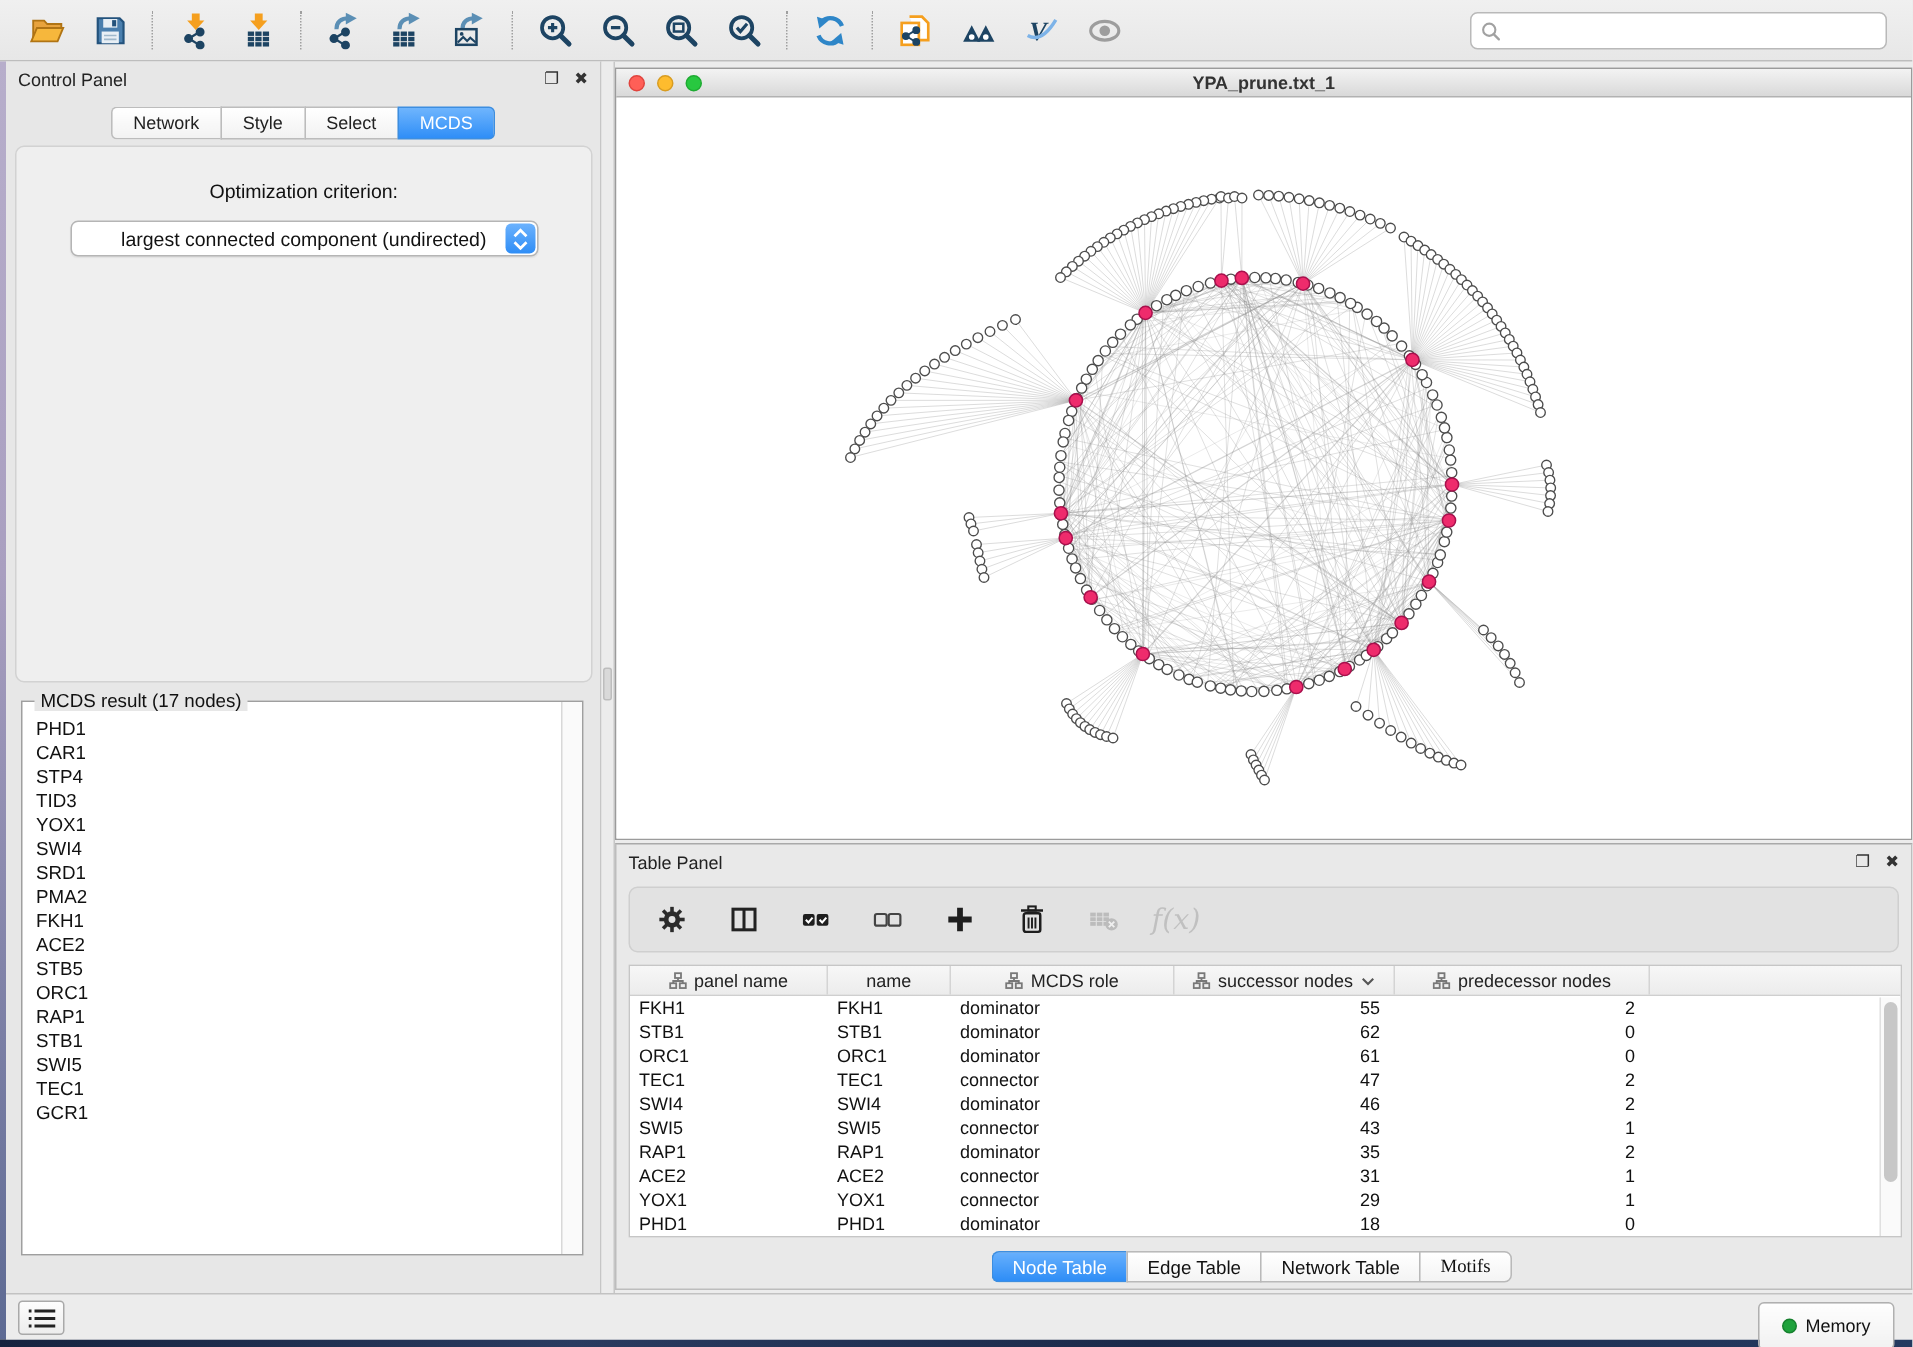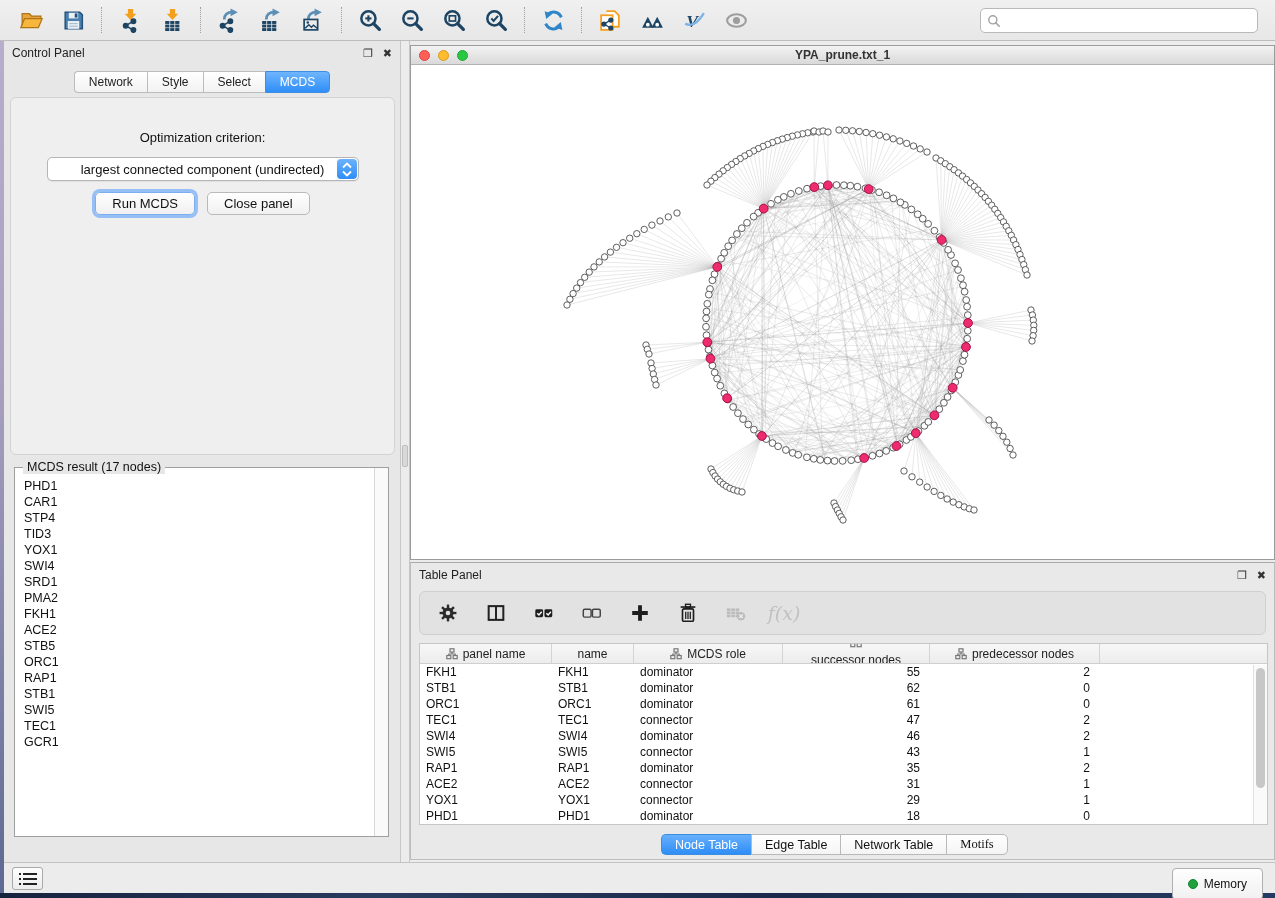--- a/index.html
+++ b/index.html
@@ -24,21 +24,21 @@
   .control-panel { left:4px; top:41px; width:397px; height:821px; background:#e7e7e7; border-right:1px solid #c6c6c6; }
   .panel-header { height:24px; display:flex; align-items:center; padding:0 8px; font-size:12px; color:#222; }
   .panel-header .spacer { flex:1; }
   .win-glyph { font-size:11px; color:#333; margin-left:10px; line-height:1; }
   .cp-tabs { display:flex; justify-content:center; margin-top:6px; }
   .seg-tab { height:22px; padding:0 14px; display:flex; align-items:center; background:linear-gradient(#ffffff,#f2f2f2); border:1px solid #bcbcbc; border-right:none; font-size:12px; color:#222; }
   .seg-tab:first-child { border-radius:4px 0 0 4px; }
   .seg-tab:last-child { border-radius:0 4px 4px 0; border-right:1px solid #bcbcbc; }
   .seg-tab.active { background:linear-gradient(#6fb5fd,#2f8ef7); color:#fff; border-color:#3d8ee0; }
   .cp-inner { left:6px; top:56px; width:385px; height:358px; background:#efefef; border:1px solid #d2d2d2; border-radius:6px; }
-  .opt-label { text-align:center; margin-top:32px; font-size:13px; color:#111; }
+  .opt-label { text-align:center; margin-top:22px; font-size:13px; color:#111; }
   .combo { margin:12px auto 0; width:312px; height:24px; background:#fff; border:1px solid #b5b5b5; border-radius:5px; display:flex; align-items:center; position:relative; box-shadow:0 1px 1px rgba(0,0,0,.06); }
   .combo-text { flex:1; text-align:center; font-size:13px; color:#111; }
   .combo-btn { position:absolute; right:1px; top:1px; width:20px; height:20px; border-radius:4px; background:linear-gradient(#6cb2fd,#2e8df6); display:flex; flex-direction:column; align-items:center; justify-content:center; gap:1px; }
   .combo-btn svg { width:10px; height:7px; }
   .btn-row { display:flex; justify-content:center; gap:12px; margin-top:11px; }
   .mac-btn { height:23px; padding:0 16px; background:linear-gradient(#ffffff,#f0f0f0); border:1px solid #b9b9b9; border-radius:5px; font-size:13px; color:#111; display:flex; align-items:center; }
   .mac-btn.focus { box-shadow:0 0 0 3px rgba(77,152,252,.55); border-color:#7aaef0; }
 
   .mcds-group { left:10px; top:426px; width:375px; height:370px; border:1px solid #9f9f9f; background:#fff; }
   .mcds-legend { position:absolute; top:-8px; left:8px; background:#e7e7e7; padding:0 4px; font-size:12.5px; color:#111; }
@@ -280,24 +280,20 @@
     <div class="combo">
       <span class="combo-text">largest connected component (undirected)</span>
       <span class="combo-btn">
         <svg viewBox="0 0 10 6">
             <path d="M1 5 L5 1 L9 5" fill="none" stroke="#fff" stroke-width="1.8"></path>
           </svg>
         <svg viewBox="0 0 10 6">
             <path d="M1 1 L5 5 L9 1" fill="none" stroke="#fff" stroke-width="1.8"></path>
           </svg>
       </span>
-    </div>
-    <div class="btn-row">
-      <div class="mac-btn focus">Run MCDS</div>
-      <div class="mac-btn">Close panel</div>
     </div>
   </div>
   <div class="abs mcds-group">
     <span class="mcds-legend">MCDS result (17 nodes)</span>
     <div class="mcds-list" id="mcds-list">
         <div class="mcds-item">PHD1</div>
         <div class="mcds-item">CAR1</div>
         <div class="mcds-item">STP4</div>
         <div class="mcds-item">TID3</div>
         <div class="mcds-item">YOX1</div>
@@ -1193,21 +1189,21 @@
           <svg class="hier" viewBox="0 0 12 12">
             <g fill="none" stroke="#787878" stroke-width="1.2">
               <rect x="4" y="0.8" width="4" height="3.2"></rect>
               <rect x="0.8" y="7.5" width="4" height="3.2"></rect>
               <rect x="7.2" y="7.5" width="4" height="3.2"></rect>
               <path d="M6 4 v2 M6 6 h-3.2 v1.5 M6 6 h3.2 v1.5"></path>
             </g>
           </svg>
           <span>MCDS role</span>
         </div>
-        <div class="nt-hcell" style="width: 147px; flex-direction: column;">
+        <div class="nt-hcell" style="width: 147px;">
           <svg class="hier" viewBox="0 0 12 12">
             <g fill="none" stroke="#787878" stroke-width="1.2">
               <rect x="4" y="0.8" width="4" height="3.2"></rect>
               <rect x="0.8" y="7.5" width="4" height="3.2"></rect>
               <rect x="7.2" y="7.5" width="4" height="3.2"></rect>
               <path d="M6 4 v2 M6 6 h-3.2 v1.5 M6 6 h3.2 v1.5"></path>
             </g>
           </svg>
           <span>successor nodes</span>
           <svg width="10" height="8" viewBox="0 0 9 8">

